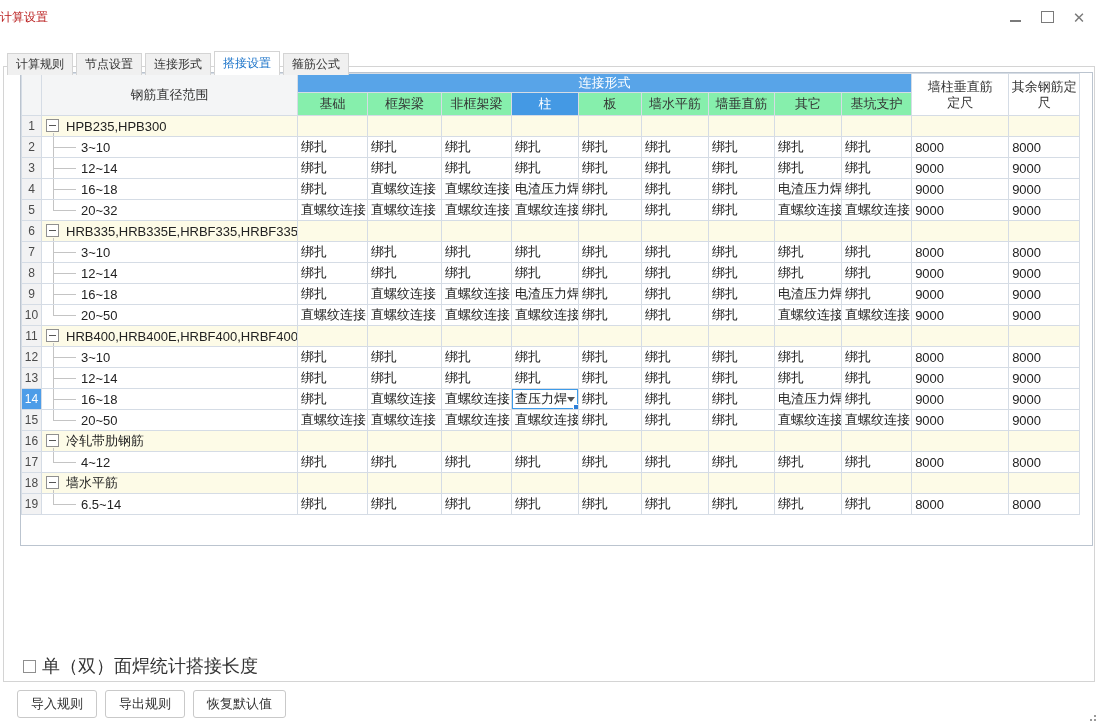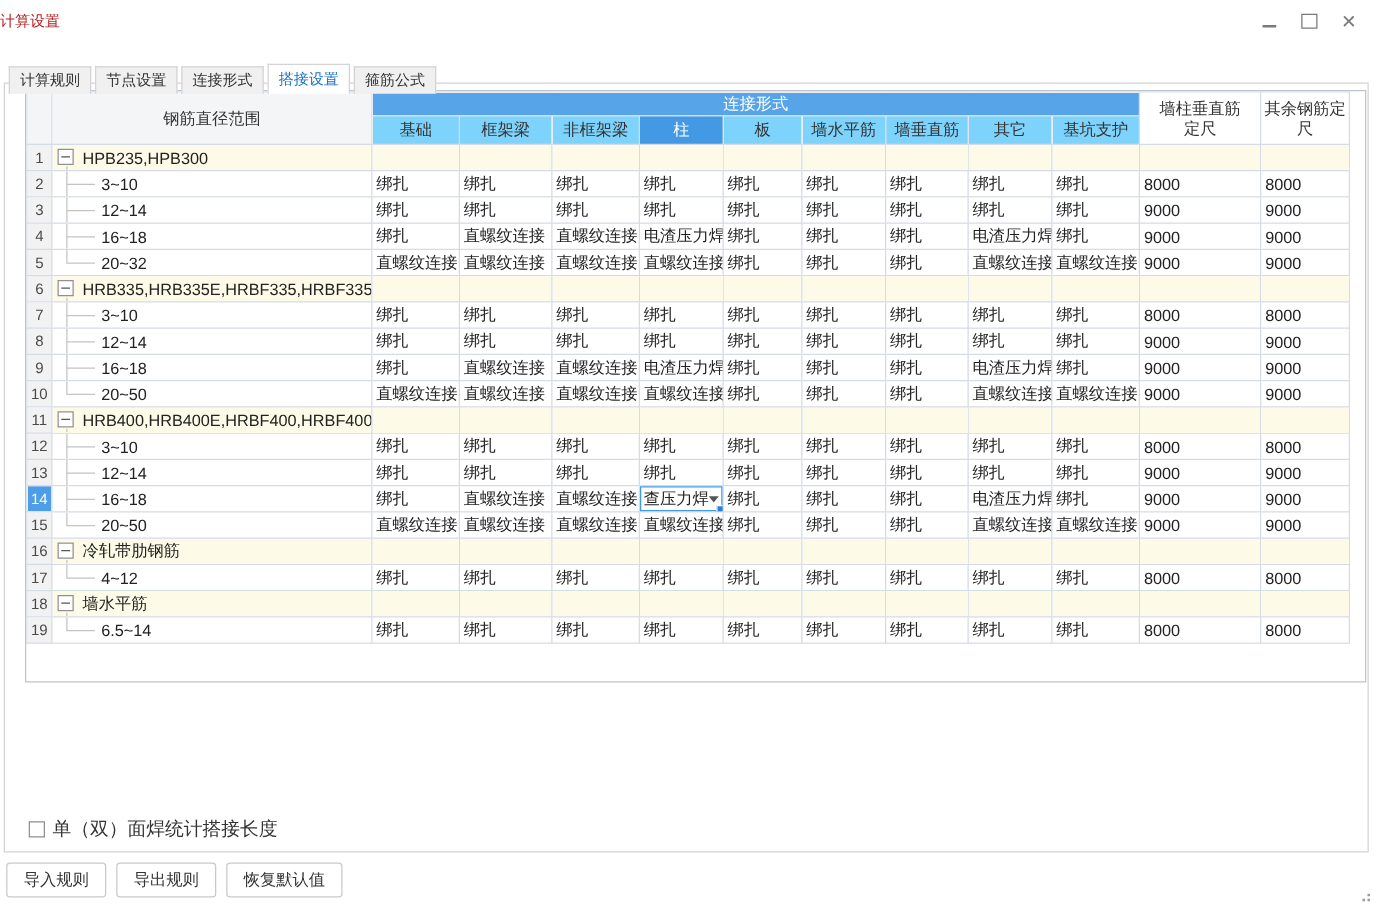--- a/index.html
+++ b/index.html
@@ -27,21 +27,21 @@
         border:1px solid #BBC4CF;box-sizing:border-box;background:#fff;overflow:hidden;}
   table{border-collapse:collapse;table-layout:fixed;width:1058px;font-size:13px;}
   th,td{border:1px solid #D5DCE5;padding:0;overflow:hidden;white-space:nowrap;box-sizing:border-box;
         font-weight:normal;}
   tr.h1{height:15px;}
   tr.h2{height:23px;}
   tr.datarow{height:21px;}
   .band{background:#58A4E8;color:#fff;text-align:center;font-size:13px;margin-left:41px;}
   .corner,.namehead{background:#F4F5F6;}
   .namehead{text-align:center;color:#333;}
-  .colhead{background:#7dd3fc;text-align:center;color:#333;}
+  .colhead{background:#86efac;text-align:center;color:#333;}
   .colhead.selected{background:#4499E4;color:#fff;}
   .fixedhead{background:#fff;text-align:center;color:#333;line-height:16px;margin-top:40px;}
   td.rownum{background:#F2F2F3;color:#4a4a4a;text-align:center;font-size:12px;}
   td.rownum.sel{background:#4D9DE8;color:#fff;}
   tr.grouprow td{background:#FDFBE7;}
   tr.grouprow td.rownum{background:#F2F2F3;}
   td.namecell{position:relative;}
   td.cell{padding-left:3px;text-align:left;color:#222;position:relative;}
   .group-label{position:absolute;left:24px;top:0;height:100%;display:flex;align-items:center;color:#222;}
   .expander{position:absolute;left:4px;top:50%;margin-top:-7px;width:13px;height:13px;box-sizing:border-box;
@@ -52,23 +52,23 @@
   .tree-v.lower{top:17px;bottom:0;}
   .tree-h{position:absolute;left:11px;top:50%;width:23px;height:1px;background:#C4C4C4;}
   .child-label{position:absolute;left:39px;top:0;height:100%;display:flex;align-items:center;color:#222;}
   .editor{position:absolute;left:-1px;top:-1px;right:-1px;bottom:-1px;border:2px solid #3E9BE9;
           background:#fff;display:flex;align-items:center;padding-left:2px;box-sizing:border-box;overflow:hidden;}
   .editor .arrow{margin-left:auto;margin-right:4px;width:0;height:0;flex:none;
           border-left:4px solid transparent;border-right:4px solid transparent;border-top:5px solid #555;}
   .fill-handle{position:absolute;right:-3px;bottom:-3px;width:6px;height:6px;background:#2E7FD8;
           border:1px solid #fff;z-index:6;}
   
-  .check-row{position:absolute;left:19px;top:587px;display:flex;align-items:center;gap:6px;font-size:15px;color:#333;}
+  .check-row{position:absolute;left:19px;top:587px;display:flex;align-items:center;gap:6px;font-size:18px;color:#333;}
   .checkbox{width:13px;height:13px;border:1px solid #8f8f8f;background:#fff;box-sizing:border-box;}
-  .btnbar{position:absolute;left:5px;top:690px;display:flex;gap:8px;}
+  .btnbar{position:absolute;left:17px;top:690px;display:flex;gap:8px;}
   .btn{height:26px;padding:0 13px;display:flex;align-items:center;background:#fff;
        border:1px solid #C9C9C9;border-radius:3px;font-size:13px;color:#333;}
   .grip{position:absolute;right:3px;bottom:2px;width:10px;height:10px;}
   .grip i{position:absolute;width:2px;height:2px;background:#9a9a9a;}
   .grip i:nth-child(1){right:0;bottom:0;}
   .grip i:nth-child(2){right:0;bottom:4px;}
   .grip i:nth-child(3){right:4px;bottom:0;}
 </style>
 </head>
 <body>

